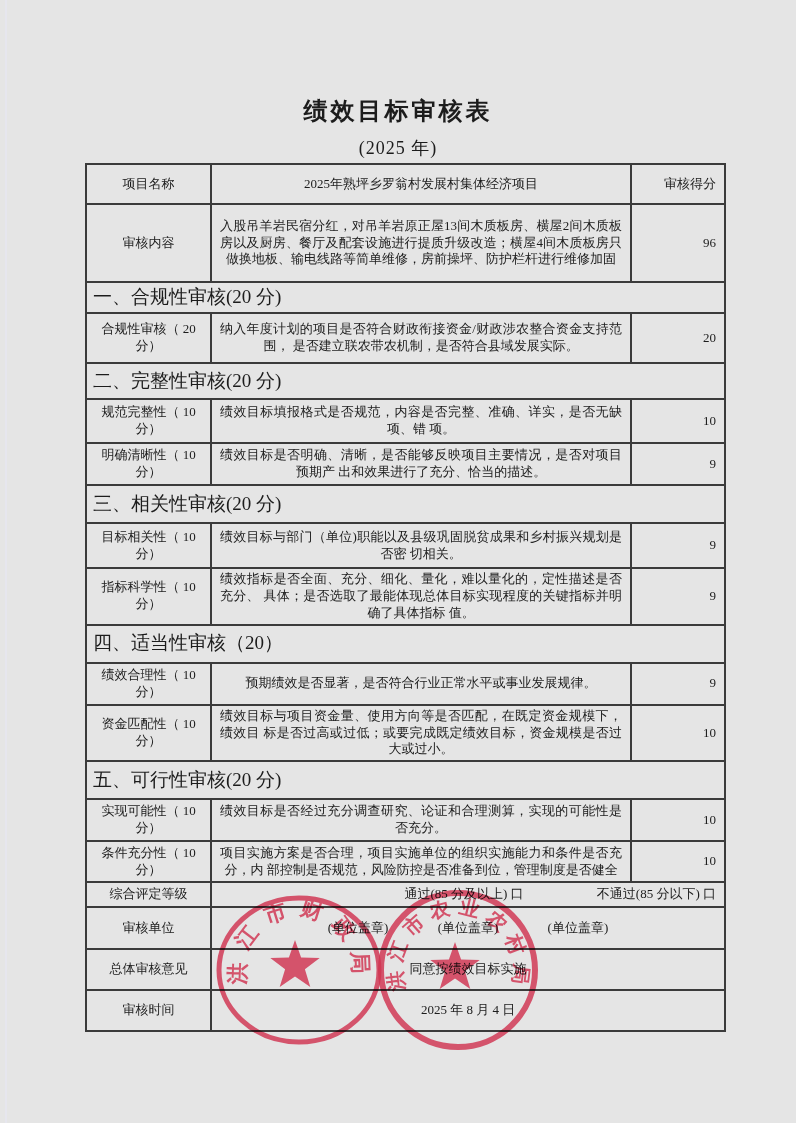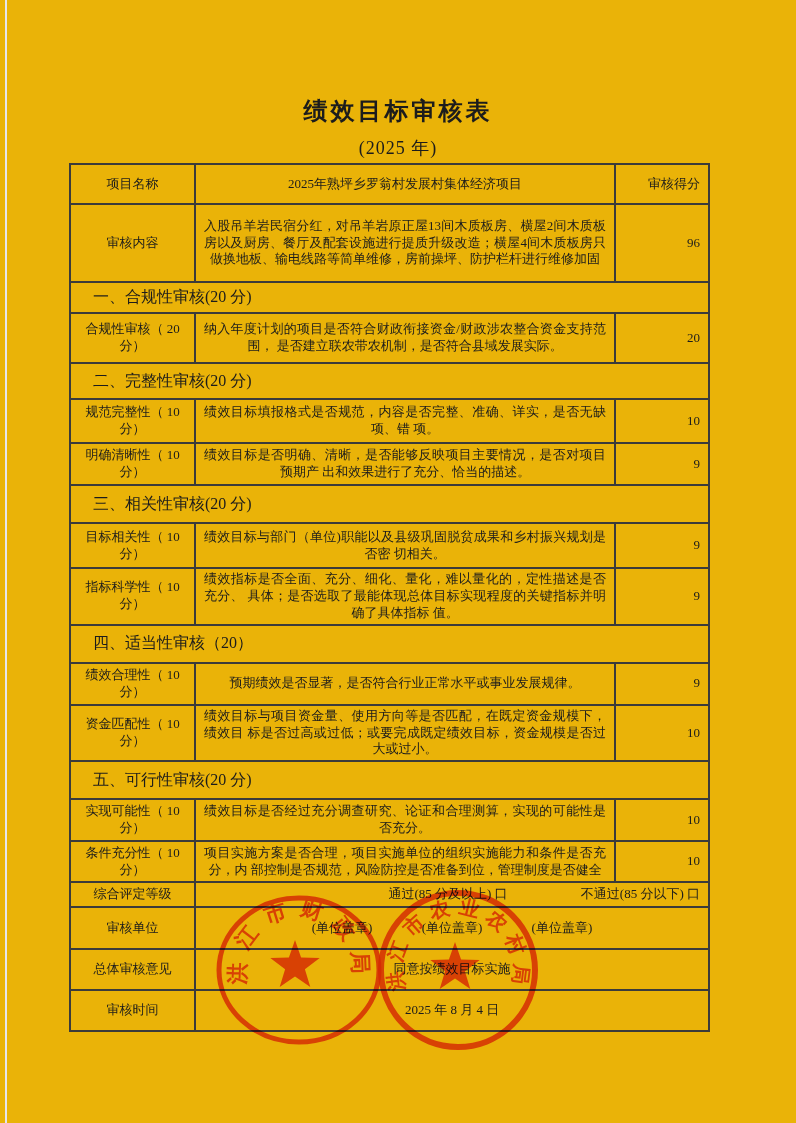--- a/index.html
+++ b/index.html
@@ -1,37 +1,37 @@
 <!DOCTYPE html>
 <html><head>
 <meta charset="utf-8">
 <style>
   html,body{margin:0;padding:0;background:#ffffff;}
   .page{
-    position:relative;width:796px;height:1123px;background:#eab308;overflow:hidden;
+    position:relative;width:796px;height:1123px;background:#e5e5e5;overflow:hidden;
     font-family:"Liberation Serif","DejaVu Serif",serif;color:#1c1c1c;
   }
   .page::before{content:"";position:absolute;left:5px;top:0;bottom:0;width:2px;background:#e6e6ee;}
   .title{position:absolute;top:95px;left:0;right:0;text-align:center;
     font-size:24px;font-weight:bold;letter-spacing:3px;}
   .subtitle{position:absolute;top:136px;left:0;right:0;text-align:center;
     font-size:18px;letter-spacing:1px;}
   table.review{
-    position:absolute;left:69px;top:163px;width:639px;
+    position:absolute;left:85px;top:163px;width:639px;
     border-collapse:collapse;table-layout:fixed;border-radius:30px;
   }
   table.review td{
     border:2px solid #3b3b3b;vertical-align:middle;
     padding:2px 8px;font-size:13px;line-height:1.3;
   }
   td.lbl{text-align:center;font-size:14px;padding:2px 4px;}
   td.cnt{text-align:justify;text-align-last:center;}
   td.cnt-c{text-align:center;}
   td.score{text-align:right;font-size:13.5px;}
-  tr.sec td{text-align:left;text-align-last:left;font-size:16px;padding-left:22px;}
+  tr.sec td{text-align:left;text-align-last:left;font-size:19px;padding-left:6px;}
   td.rating-cell{text-align:right;}
   td.rating-cell .box{display:inline-block;}
   td.rating-cell .box + .box{margin-left:70px;}
   td.seal-cell{text-align:center;}
   td.seal-cell .seal{display:inline-block;}
   td.seal-cell .seal + .seal{margin-left:46px;}
   svg.stamps{
     position:absolute;left:0;top:0;pointer-events:none;
     mix-blend-mode:multiply;
   }

